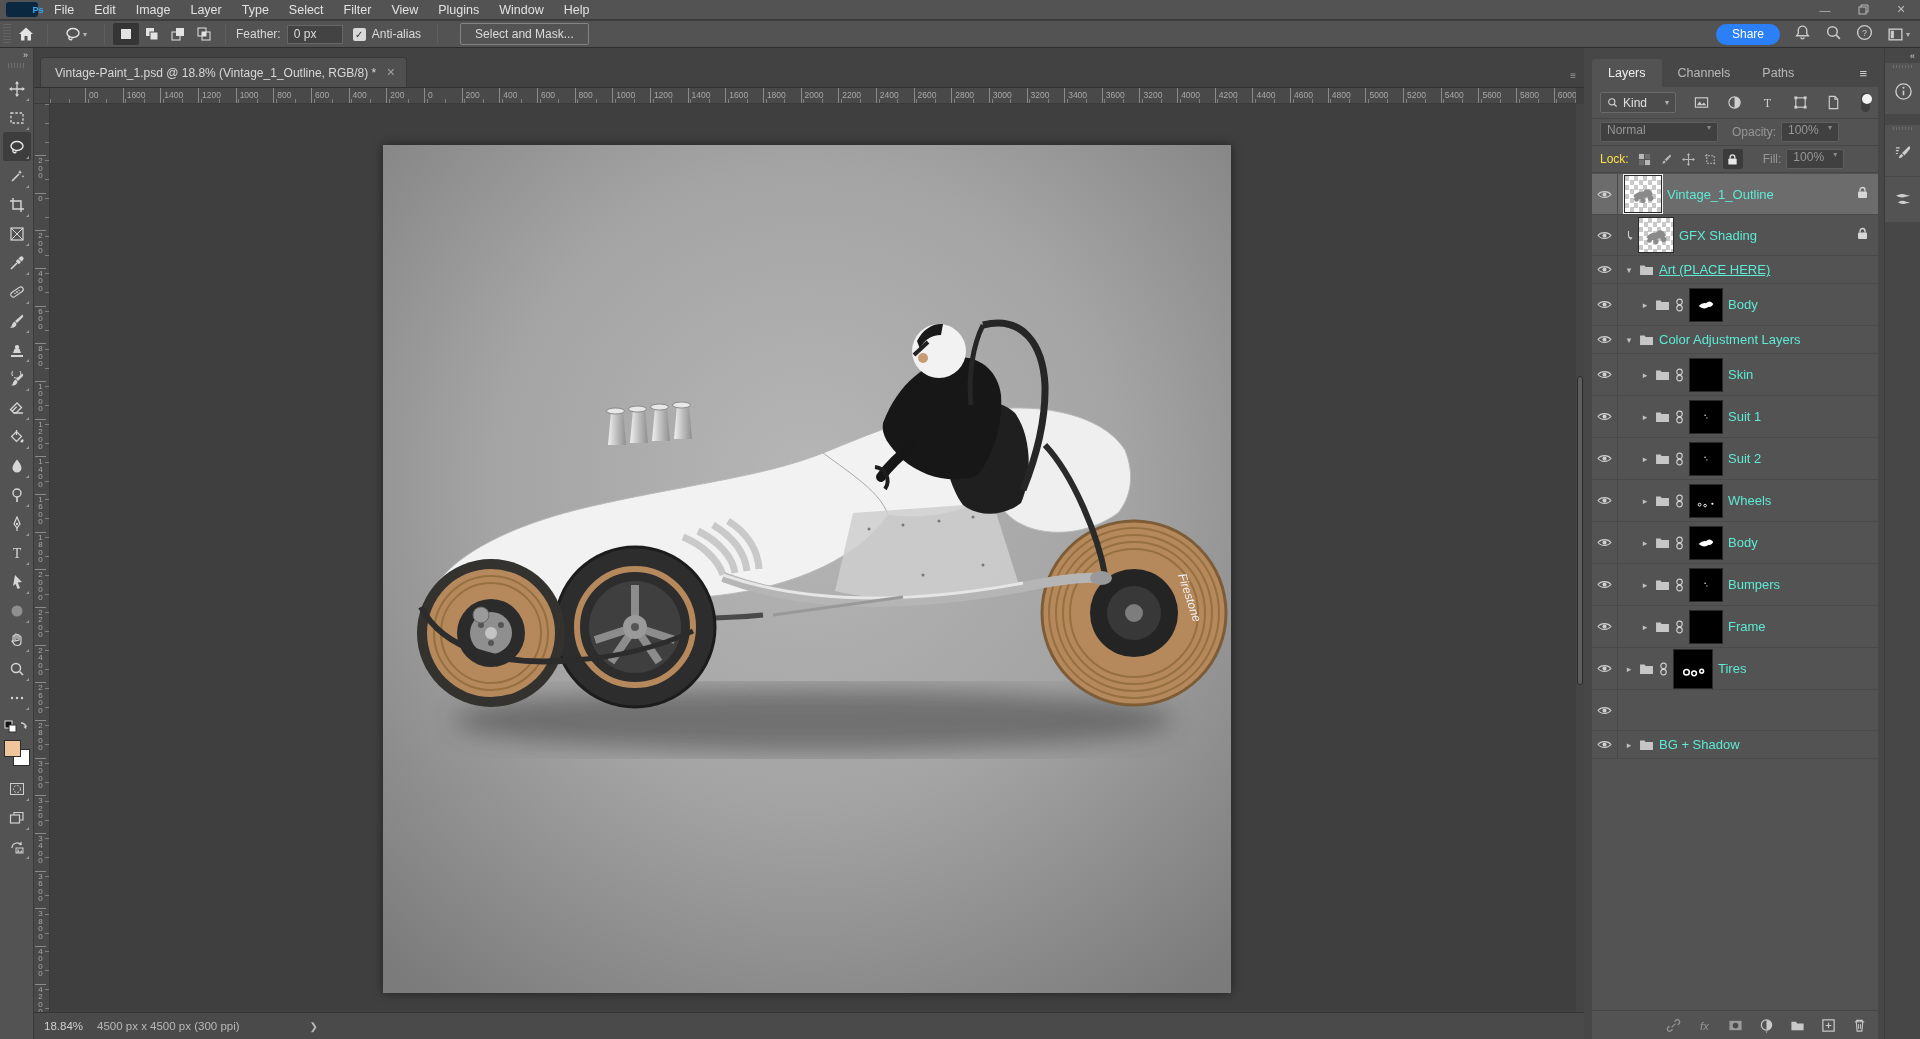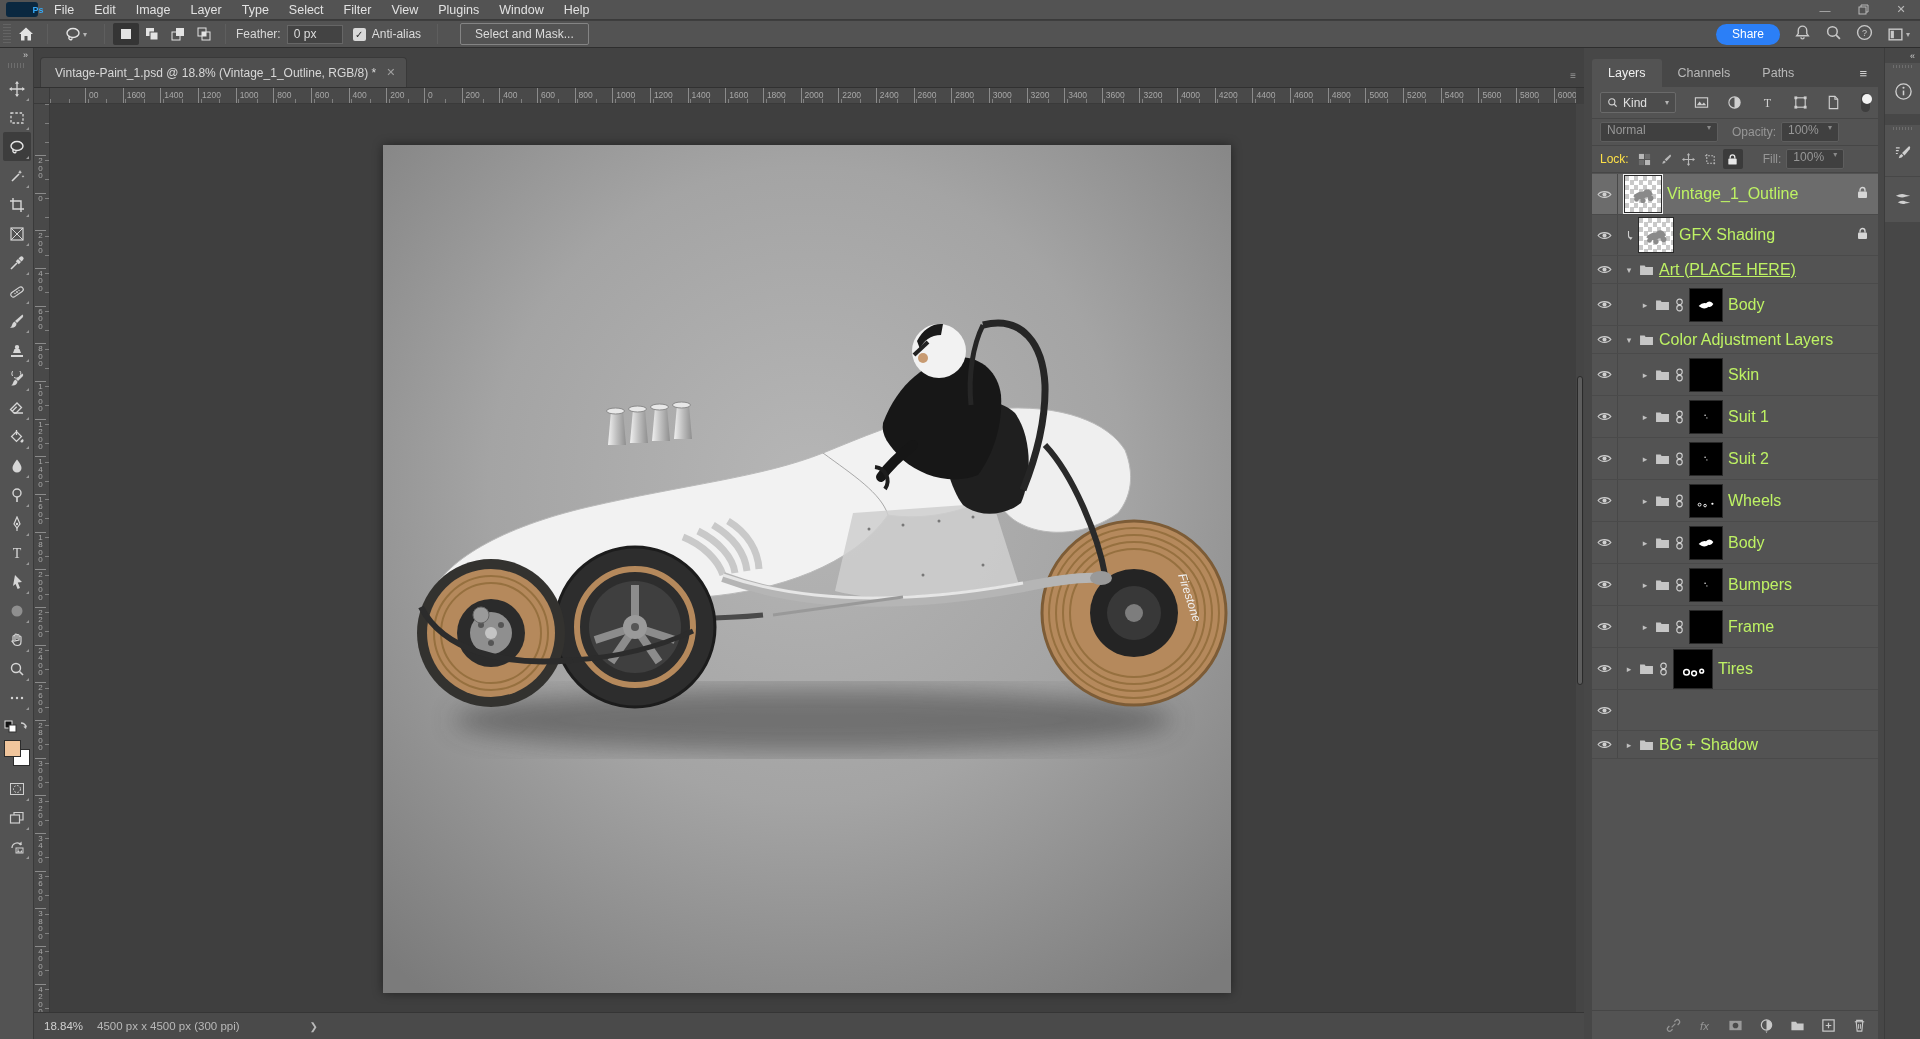--- a/index.html
+++ b/index.html
@@ -116,21 +116,21 @@
   .lock-ic svg { width:13px; height:13px; }
   .lock-ic.active { background:#3b3b3b; }
 
   .layer-list { position:absolute; left:0; right:0; top:87px; bottom:29px; overflow:hidden; }
   .lrow { display:flex; align-items:center; border-bottom:1px solid #4a4a4a; position:relative; }
   .lrow.selected { background:#6c6c6c; }
   .eye-cell { width:26px; align-self:stretch; display:flex; align-items:center; justify-content:center;
     border-right:1px solid #484848; flex:none; }
   .eye-cell svg { width:15px; height:11px; }
   .lrow-content { display:flex; align-items:center; gap:5px; padding-left:8px; flex:1; min-width:0; }
-  .lname { font-size:16px; color:#bef264; white-space:nowrap; }
+  .lname { font-size:13px; color:#5eead4; white-space:nowrap; }
   .lname.underline { text-decoration:underline; }
   .tw { flex:none; display:flex; align-items:center; justify-content:center; }
   .chev-r, .chev-d { font-size:9px; color:#c0c0c0; width:10px; text-align:center; }
   .checker { background-image:conic-gradient(#fff 25%,#c9c9c9 0 50%,#fff 0 75%,#c9c9c9 0); background-size:9px 9px; }
   .thumb { border:1px solid #2a2a2a; flex:none; position:relative; overflow:hidden; }
   .thumb.sel { outline:1.5px solid #f0f0f0; }
   .mask-thumb { background:#000; border:1px solid #2a2a2a; flex:none; display:flex; align-items:center; justify-content:center; }
   .lock-right { margin-left:auto; margin-right:10px; flex:none; }
   .lock-right svg { width:11px; height:13px; }
 

